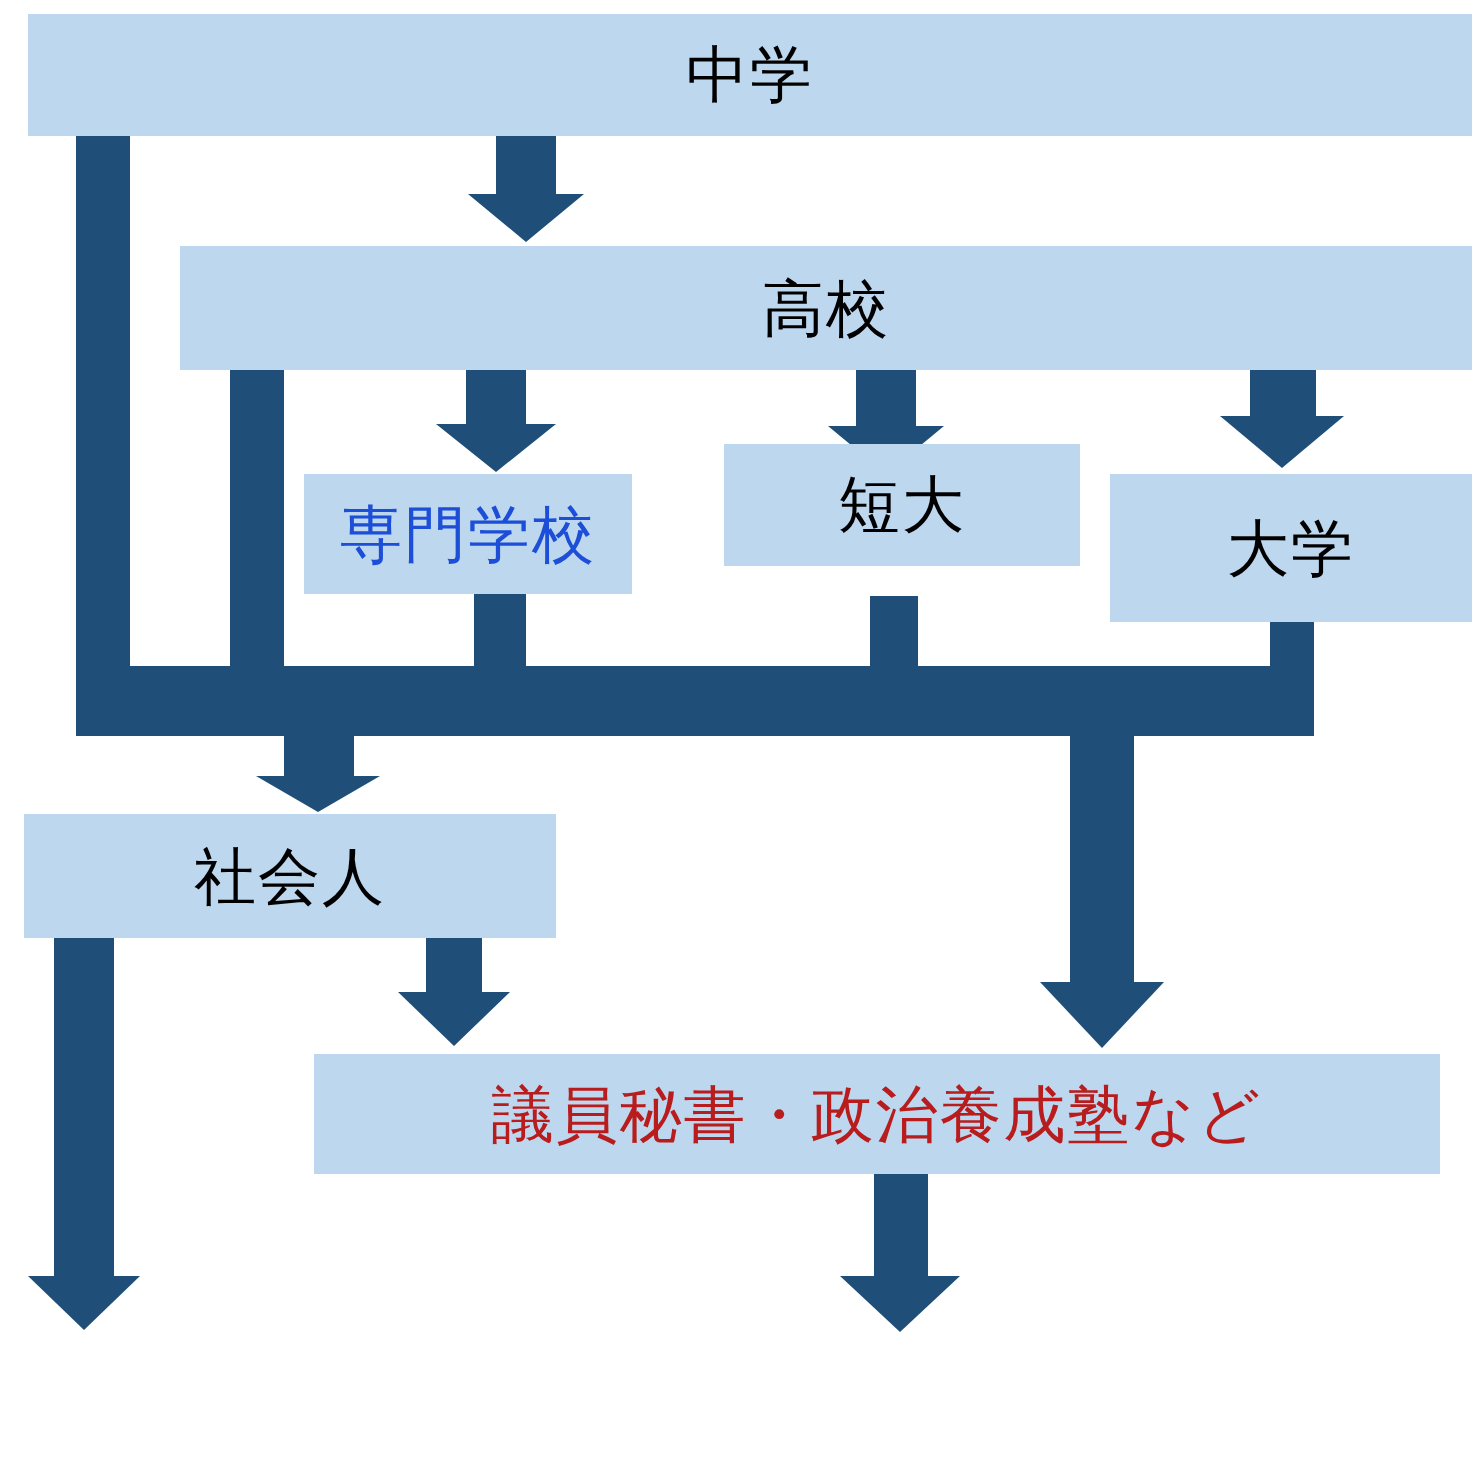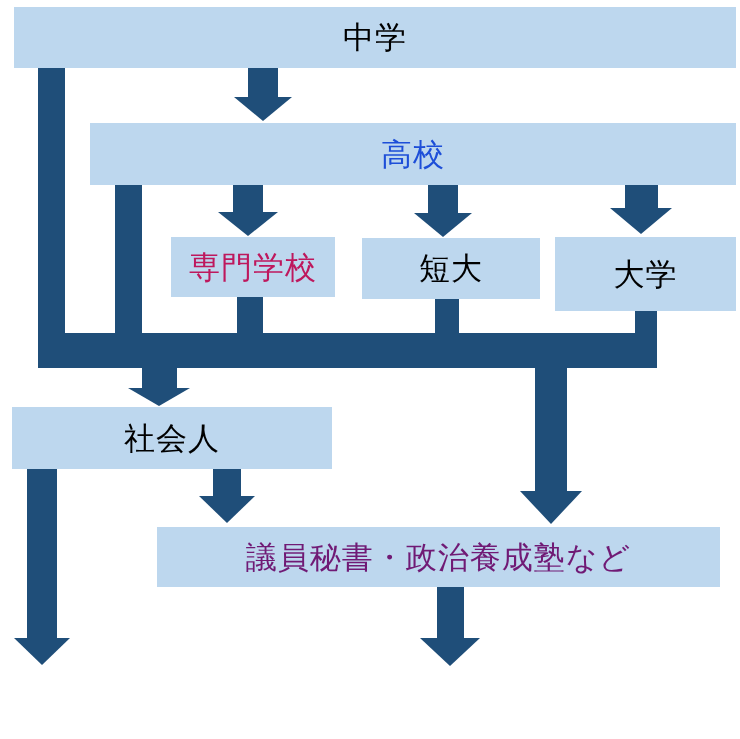--- a/index.html
+++ b/index.html
@@ -44,19 +44,19 @@
     <div class="arrow-head" style="left: 128px; top: 388px; border-left: 31px solid transparent; border-right: 31px solid transparent; border-top: 18px solid rgb(31, 78, 121);"></div>
     <div class="arrow-shaft" style="left: 213px; top: 469px; width: 28px; height: 28px; background: rgb(31, 78, 121);"></div>
     <div class="arrow-head" style="left: 199px; top: 496px; border-left: 28px solid transparent; border-right: 28px solid transparent; border-top: 27px solid rgb(31, 78, 121);"></div>
     <div class="arrow-shaft" style="left: 535px; top: 368px; width: 32px; height: 124px; background: rgb(31, 78, 121);"></div>
     <div class="arrow-head" style="left: 519.5px; top: 491px; border-left: 31.5px solid transparent; border-right: 31.5px solid transparent; border-top: 33px solid rgb(31, 78, 121);"></div>
     <div class="arrow-shaft" style="left: 27px; top: 469px; width: 30px; height: 170px; background: rgb(31, 78, 121);"></div>
     <div class="arrow-head" style="left: 13.5px; top: 638px; border-left: 28.5px solid transparent; border-right: 28.5px solid transparent; border-top: 27px solid rgb(31, 78, 121);"></div>
     <div class="arrow-shaft" style="left: 436.5px; top: 587px; width: 27px; height: 52px; background: rgb(31, 78, 121);"></div>
     <div class="arrow-head" style="left: 420px; top: 638px; border-left: 30px solid transparent; border-right: 30px solid transparent; border-top: 28px solid rgb(31, 78, 121);"></div>
     <div class="node" style="left: 14px; top: 7px; width: 722px; height: 61px; background: rgb(189, 215, 238); color: rgb(0, 0, 0);">中学</div>
-    <div class="node" style="left: 90px; top: 123px; width: 646px; height: 62px; background: rgb(189, 215, 238); color: #1d4ed8;">高校</div>
-    <div class="node" style="left: 152px; top: 237px; width: 164px; height: 60px; background: rgb(189, 215, 238); color: #be185d; margin-left: 19px;">専門学校</div>
-    <div class="node" style="left: 362px; top: 238px; width: 178px; height: 61px; background: rgb(189, 215, 238); color: rgb(0, 0, 0);">短大</div>
+    <div class="node" style="left: 90px; top: 123px; width: 646px; height: 62px; background: rgb(189, 215, 238); color: #000000;">高校</div>
+    <div class="node" style="left: 152px; top: 237px; width: 164px; height: 60px; background: rgb(189, 215, 238); color: #1d4ed8;">専門学校</div>
+    <div class="node" style="left: 362px; top: 222px; width: 178px; height: 61px; background: rgb(189, 215, 238); color: rgb(0, 0, 0);">短大</div>
     <div class="node" style="left: 555px; top: 237px; width: 181px; height: 74px; background: rgb(189, 215, 238); color: rgb(0, 0, 0);">大学</div>
-    <div class="node" style="left: 12px; top: 407px; width: 320px; height: 62px; background: rgb(189, 215, 238); color: rgb(0, 0, 0);">社会人</div>
-    <div class="node" style="left: 157px; top: 527px; width: 563px; height: 60px; background: rgb(189, 215, 238); color: #701a75;">議員秘書・政治養成塾など</div>
+    <div class="node" style="left: 12px; top: 407px; width: 266px; height: 62px; background: rgb(189, 215, 238); color: rgb(0, 0, 0);">社会人</div>
+    <div class="node" style="left: 157px; top: 527px; width: 563px; height: 60px; background: rgb(189, 215, 238); color: #b91c1c;">議員秘書・政治養成塾など</div>
   </div>
 
 </body></html>

